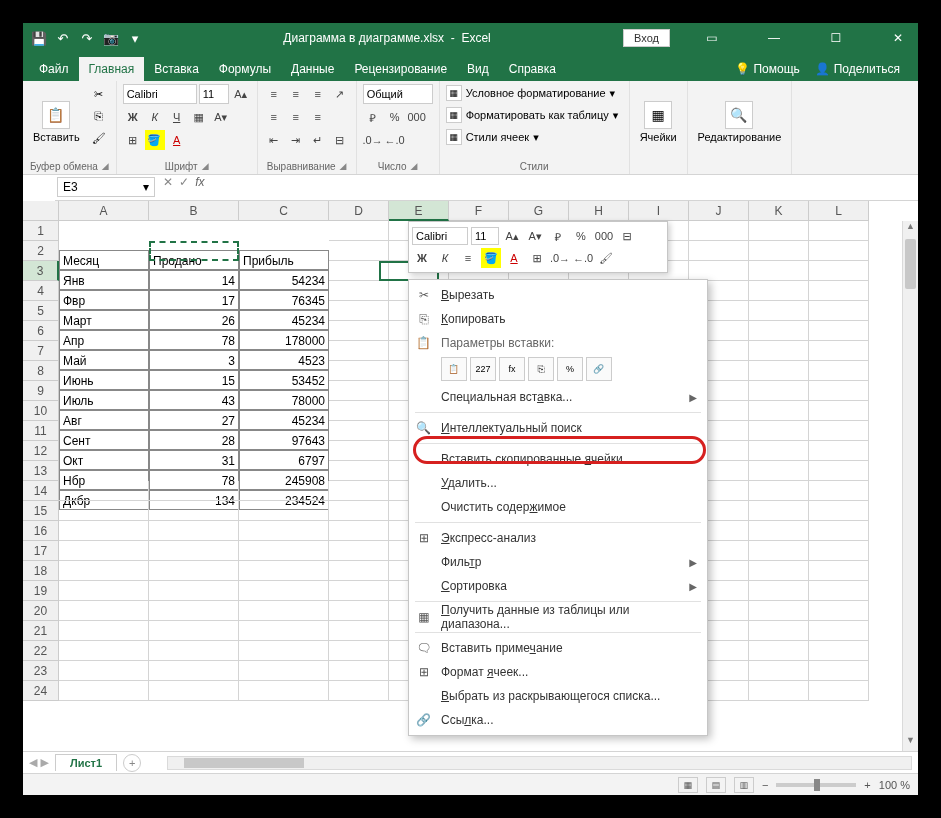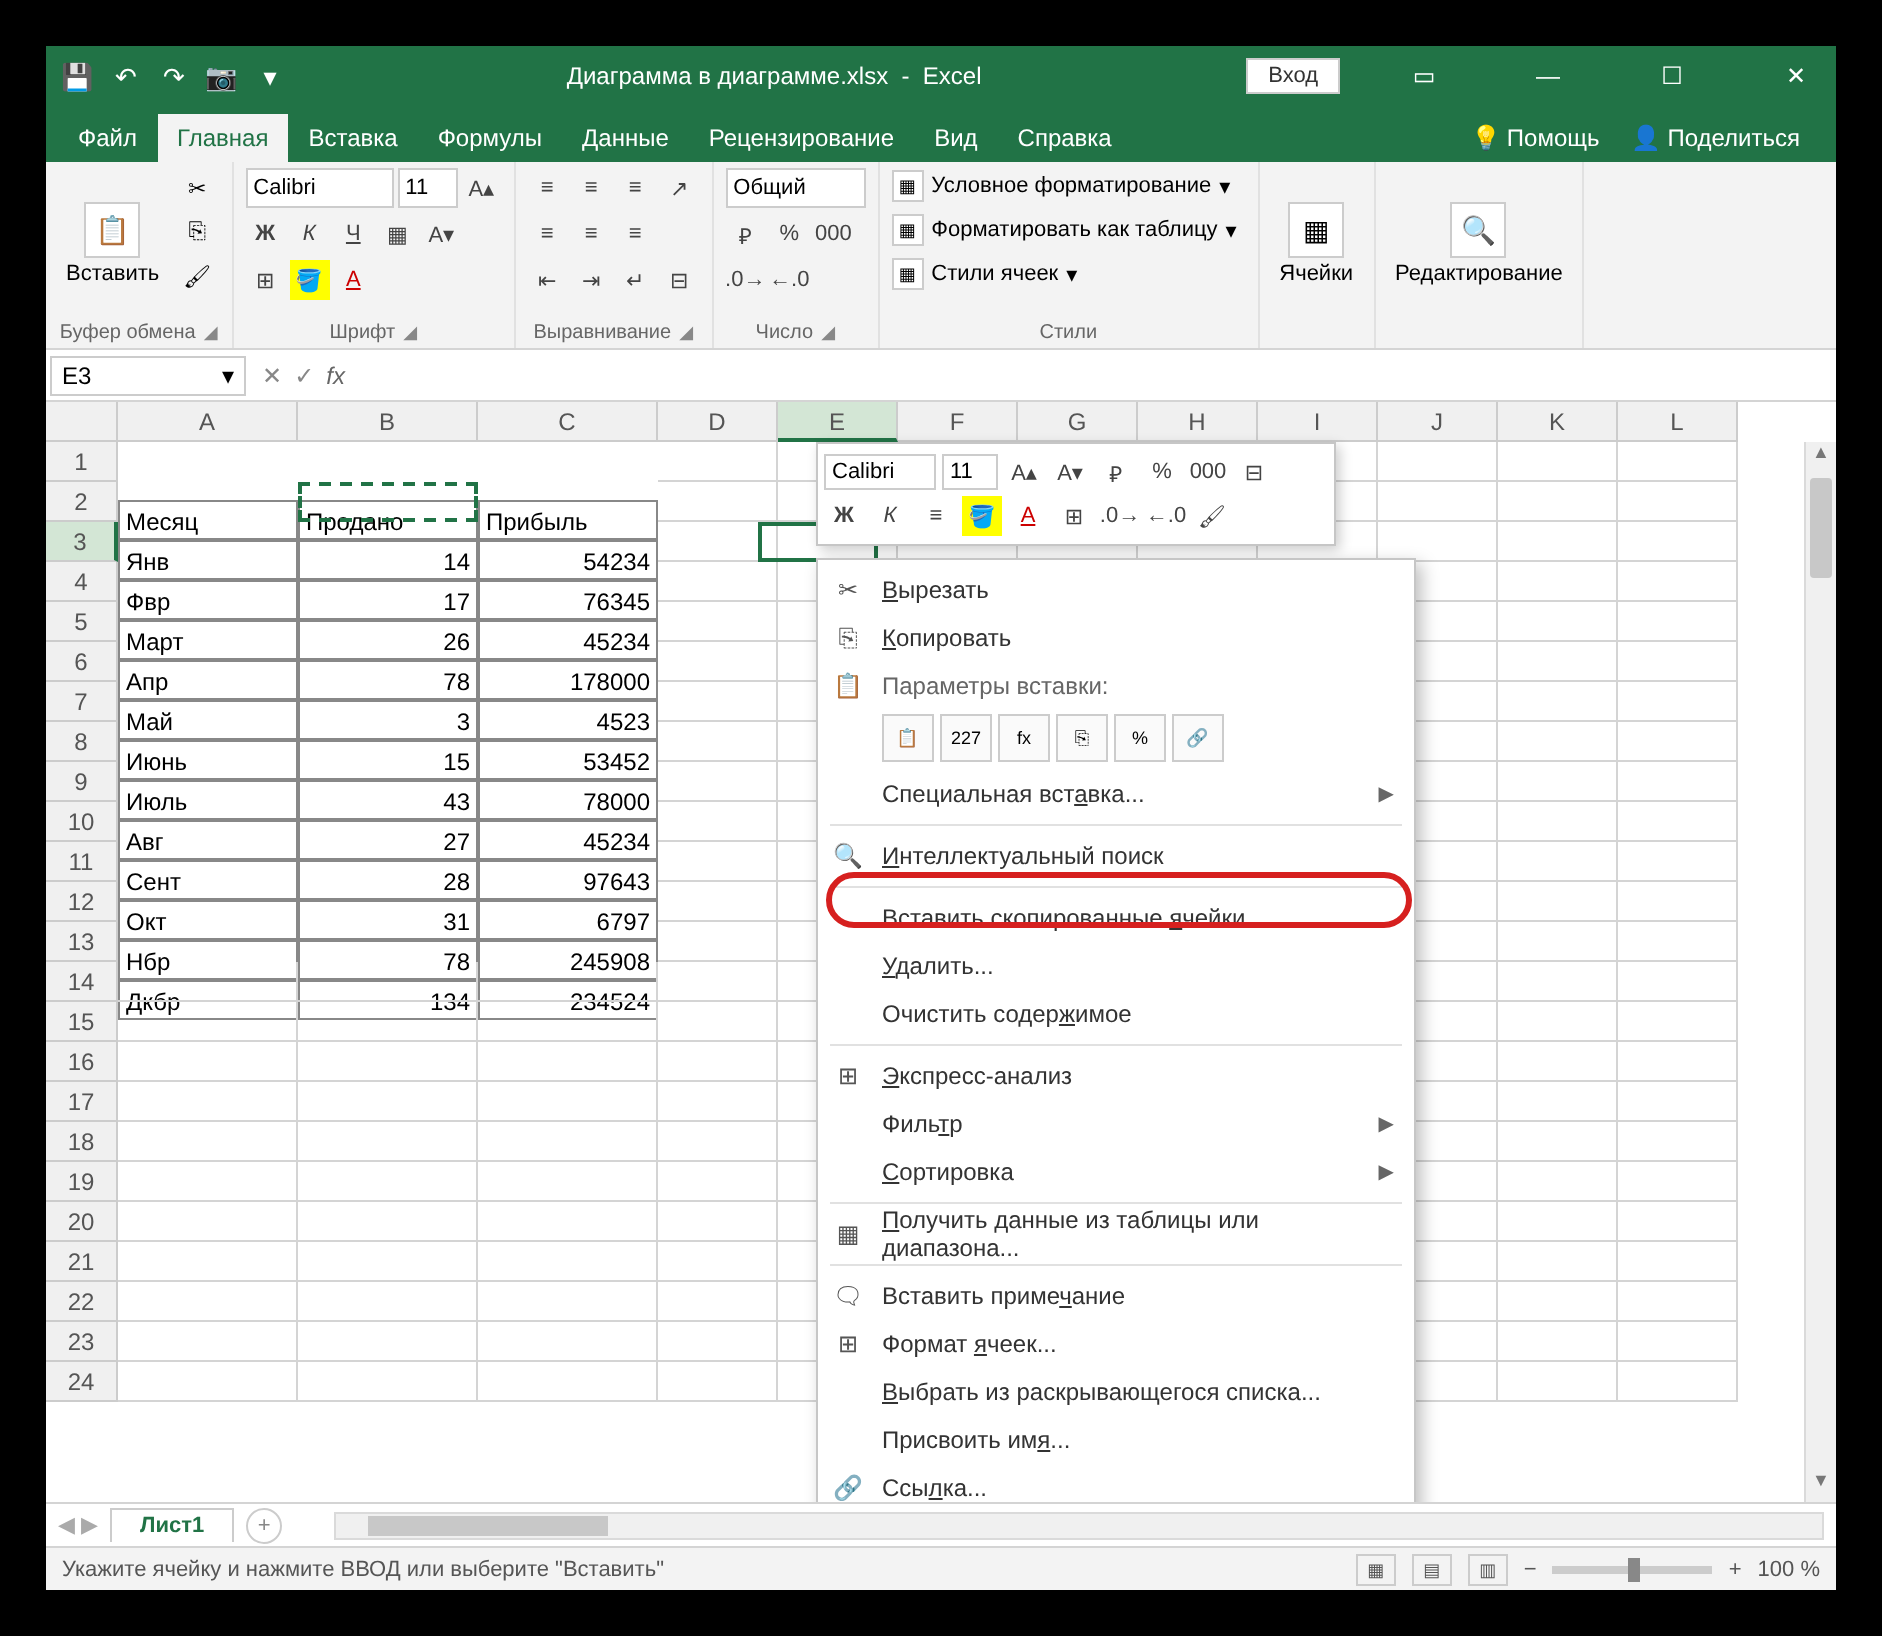--- a/index.html
+++ b/index.html
@@ -32,21 +32,21 @@
 .big-icon { width: 28px; height: 28px; background: #fff; border: 1px solid #ccc; display: flex; align-items: center; justify-content: center; font-size: 14px; }
 .small-btns { display: flex; flex-direction: column; gap: 2px; }
 .small-btn { width: 22px; height: 20px; display: flex; align-items: center; justify-content: center; font-size: 11px; }
 .font-row { display: flex; gap: 2px; align-items: center; }
 .font-select { border: 1px solid #ccc; background: #fff; font-size: 11px; padding: 1px 3px; height: 20px; }
 .fbtn { width: 20px; height: 20px; display: flex; align-items: center; justify-content: center; font-size: 11px; color: #444; }
 .styles-row { display: flex; align-items: center; gap: 4px; font-size: 11px; padding: 1px 0; }
 .sicon { width: 16px; height: 16px; background: #fff; border: 1px solid #ccc; display: inline-flex; align-items: center; justify-content: center; font-size: 9px; }
 
 
-.fbar { height: 26px; border-bottom: 1px solid #d4d4d4; display: flex; align-items: center; background: #fff; }
+.fbar { height: 26px; border-bottom: 1px solid #d4d4d4; display: flex; align-items: flex-start; background: #fff; margin-left: 32px; }
 .namebox { width: 98px; border: 1px solid #ccc; margin: 2px; padding: 2px 5px; font-size: 12px; display: flex; justify-content: space-between; }
 .fbar-btns { display: flex; gap: 6px; padding: 0 6px; color: #888; font-size: 12px; }
 .fx { font-style: italic; color: #666; }
 
 
 .grid-wrap { flex: 1; position: relative; overflow: hidden; }
 .corner { position: absolute; left: 0; top: 0; width: 36px; height: 20px; background: #f0f0f0; border-right: 1px solid #ccc; border-bottom: 1px solid #ccc; }
 .colheads { position: absolute; left: 36px; top: 0; height: 20px; display: flex; }
 .colhead { width: 90px; background: #f0f0f0; border-right: 1px solid #ccc; border-bottom: 1px solid #ccc; text-align: center; font-size: 12px; line-height: 20px; color: #555; }
 .colhead.sel { background: #d3e6d5; border-bottom: 2px solid #217346; }
@@ -759,40 +759,36 @@
           <span>Вставить приме<u class="ak">ч</u>ание</span>
         </div>
       <div class="ctxitem">
           <span class="ctxicon">⊞</span>
           <span>Формат <u class="ak">я</u>чеек...</span>
         </div>
       <div class="ctxitem">
           <span><u class="ak">В</u>ыбрать из раскрывающегося списка...</span>
         </div>
       <div class="ctxitem">
-          <span>Присвоить им<u class="ak">я</u>...</span>
-        </div>
-      <div class="ctxitem">
           <span class="ctxicon">🔗</span>
           <span>Ссы<u class="ak">л</u>ка...</span>
         </div>
     </div>
 
     <div class="hl"></div>
   </div>
 
   <div class="sheettabs">
     <div class="sheet-nav">◀ ▶</div>
     <div class="sheet-tab">Лист1</div>
     <div class="sheet-add">+</div>
     <div class="hscroll"></div>
   </div>
 
   <div class="statusbar">
-    <span>Укажите ячейку и нажмите ВВОД или выберите "Вставить"</span>
     <div class="right">
       <div class="view-btn">▦</div>
       <div class="view-btn">▤</div>
       <div class="view-btn">▥</div>
       <span>−</span>
       <div class="zoom-slider"></div>
       <span>+</span>
       <span>100 %</span>
     </div>
   </div>

